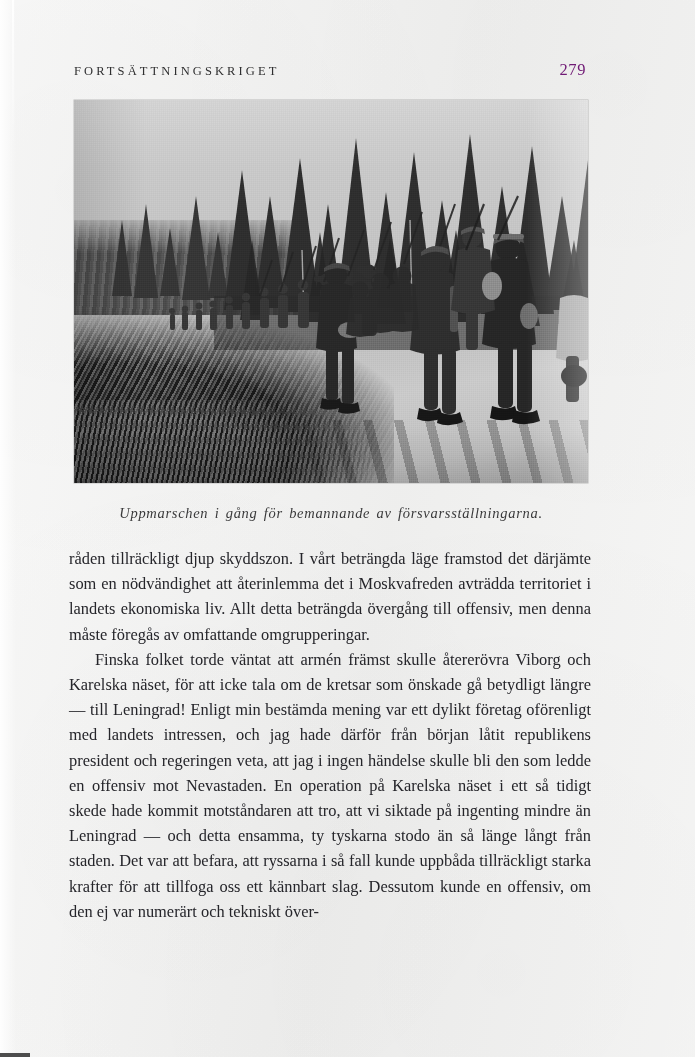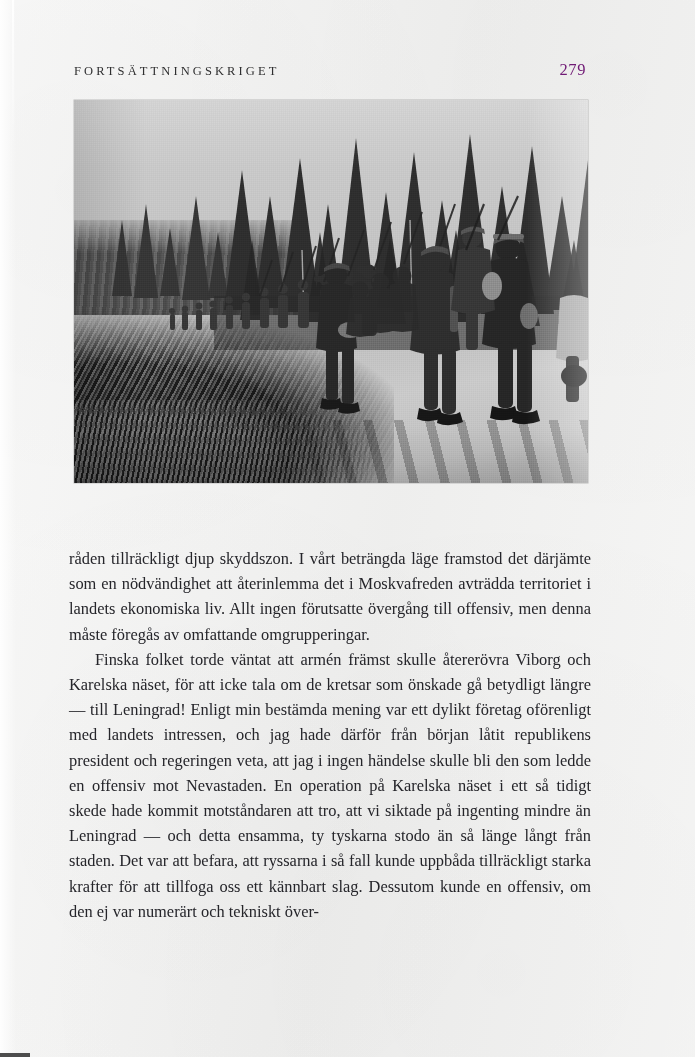--- a/index.html
+++ b/index.html
@@ -375,19 +375,20 @@
           <line x1="392" y1="150" x2="410" y2="104"></line>
           <line x1="424" y1="140" x2="444" y2="96"></line>
         </g>
       </svg>
     </div>
 
     <div class="plate-halftone"></div>
     <div class="plate-vignette"></div>
   </figure>
 
+  <div class="caption">Uppmarschen i gång för bemannande av försvarsställningarna.</div>
 
   <div class="body-text">
-    <p>råden tillräckligt djup skyddszon.  I vårt beträngda läge framstod det därjämte som en nödvändighet att återinlemma det i Moskvafreden avträdda territoriet i landets ekonomiska liv.  Allt ingen förutsatte övergång till offensiv, men denna måste föregås av omfattande omgrupperingar.</p>
+    <p>råden tillräckligt djup skyddszon.  I vårt beträngda läge framstod det därjämte som en nödvändighet att återinlemma det i Moskvafreden avträdda territoriet i landets ekonomiska liv.  Allt detta beträngda övergång till offensiv, men denna måste föregås av omfattande omgrupperingar.</p>
     <p class="indent">Finska folket torde väntat att armén främst skulle återerövra Viborg och Karelska näset, för att icke tala om de kretsar som önskade gå betydligt längre — till Leningrad! Enligt min bestämda mening var ett dylikt företag oförenligt med landets intressen, och jag hade därför från början låtit republikens president och regeringen veta, att jag i ingen händelse skulle bli den som ledde en offensiv mot Nevastaden.  En operation på Karelska näset i ett så tidigt skede hade kommit motståndaren att tro, att vi siktade på ingenting mindre än Leningrad — och detta ensamma, ty tyskarna stodo än så länge långt från staden.  Det var att befara, att ryssarna i så fall kunde uppbåda tillräckligt starka krafter för att tillfoga oss ett kännbart slag. Dessutom kunde en offensiv, om den ej var numerärt och tekniskt över-</p>
   </div>
 
 </div>
 
 </body></html>

